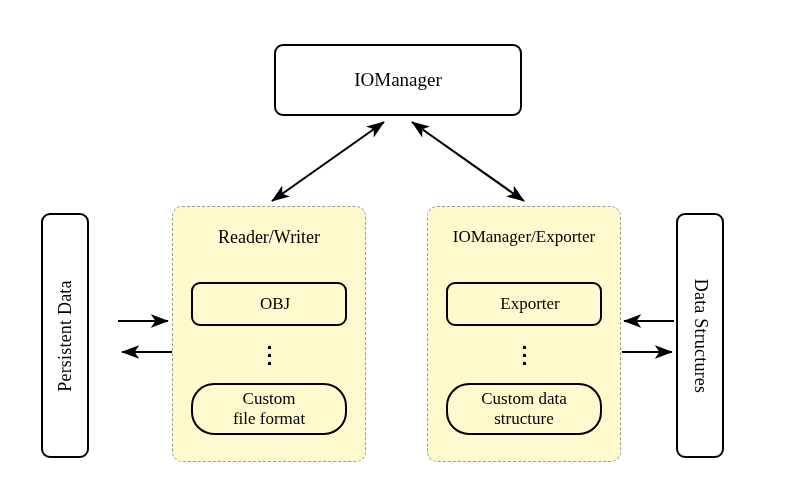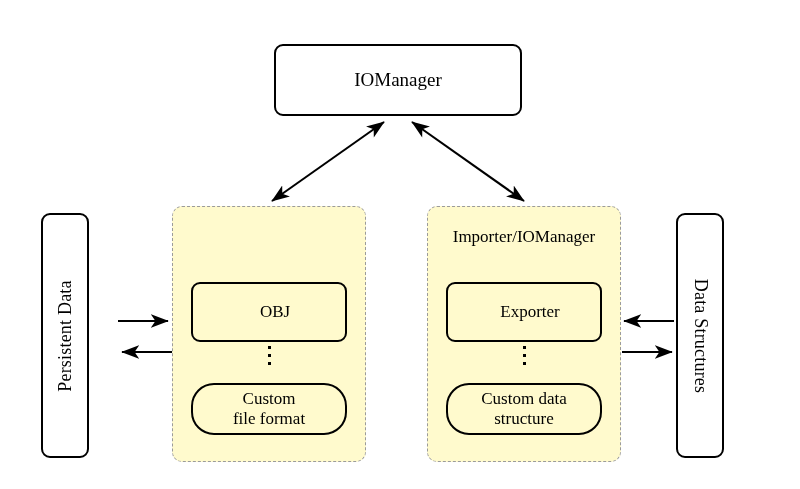--- a/index.html
+++ b/index.html
@@ -114,21 +114,21 @@
     border: 2.5px solid #000000;
     border-radius: 9px;
     background: #fffacd;
     display: flex;
     align-items: center;
     justify-content: center;
     text-align: center;
     font-size: 17px;
     line-height: 1.2;
   }
-  .inner-top { top: 75px; height: 60px; padding-left: 12px; }
+  .inner-top { top: 75px; height: 44px; padding-left: 12px; }
   .inner-bottom { top: 176px; height: 52px; border-radius: 23px; }
 
   
   .vdots {
     position: absolute;
     left: 0;
     width: 100%;
     top: 128px;
     height: 40px;
     display: flex;
@@ -199,41 +199,42 @@
 
   <div class="side-box" id="persistent-data">
     <span class="vlabel">Persistent Data</span>
   </div>
 
   <div class="side-box" id="data-structures">
     <span class="vlabel">Data Structures</span>
   </div>
 
   <div class="panel" id="panel-readerwriter">
+    <div class="panel-title">Reader/Writer</div>
 
     <div class="inner-box inner-top">
       <span>OBJ</span>
     </div>
 
     <div class="vdots">
       <i></i>
         <i></i>
         <i></i>
     </div>
 
     <div class="inner-box inner-bottom">
       <span>
         <span>Custom</span><br>
         <span>file format</span>
       </span>
     </div>
   </div>
 
   <div class="panel" id="panel-importerexporter">
-    <div class="panel-title">Importer/IOManager</div>
+    <div class="panel-title">IOManager/Exporter</div>
 
     <div class="inner-box inner-top">
       <span>Exporter</span>
     </div>
 
     <div class="vdots">
       <i></i>
         <i></i>
         <i></i>
     </div>

